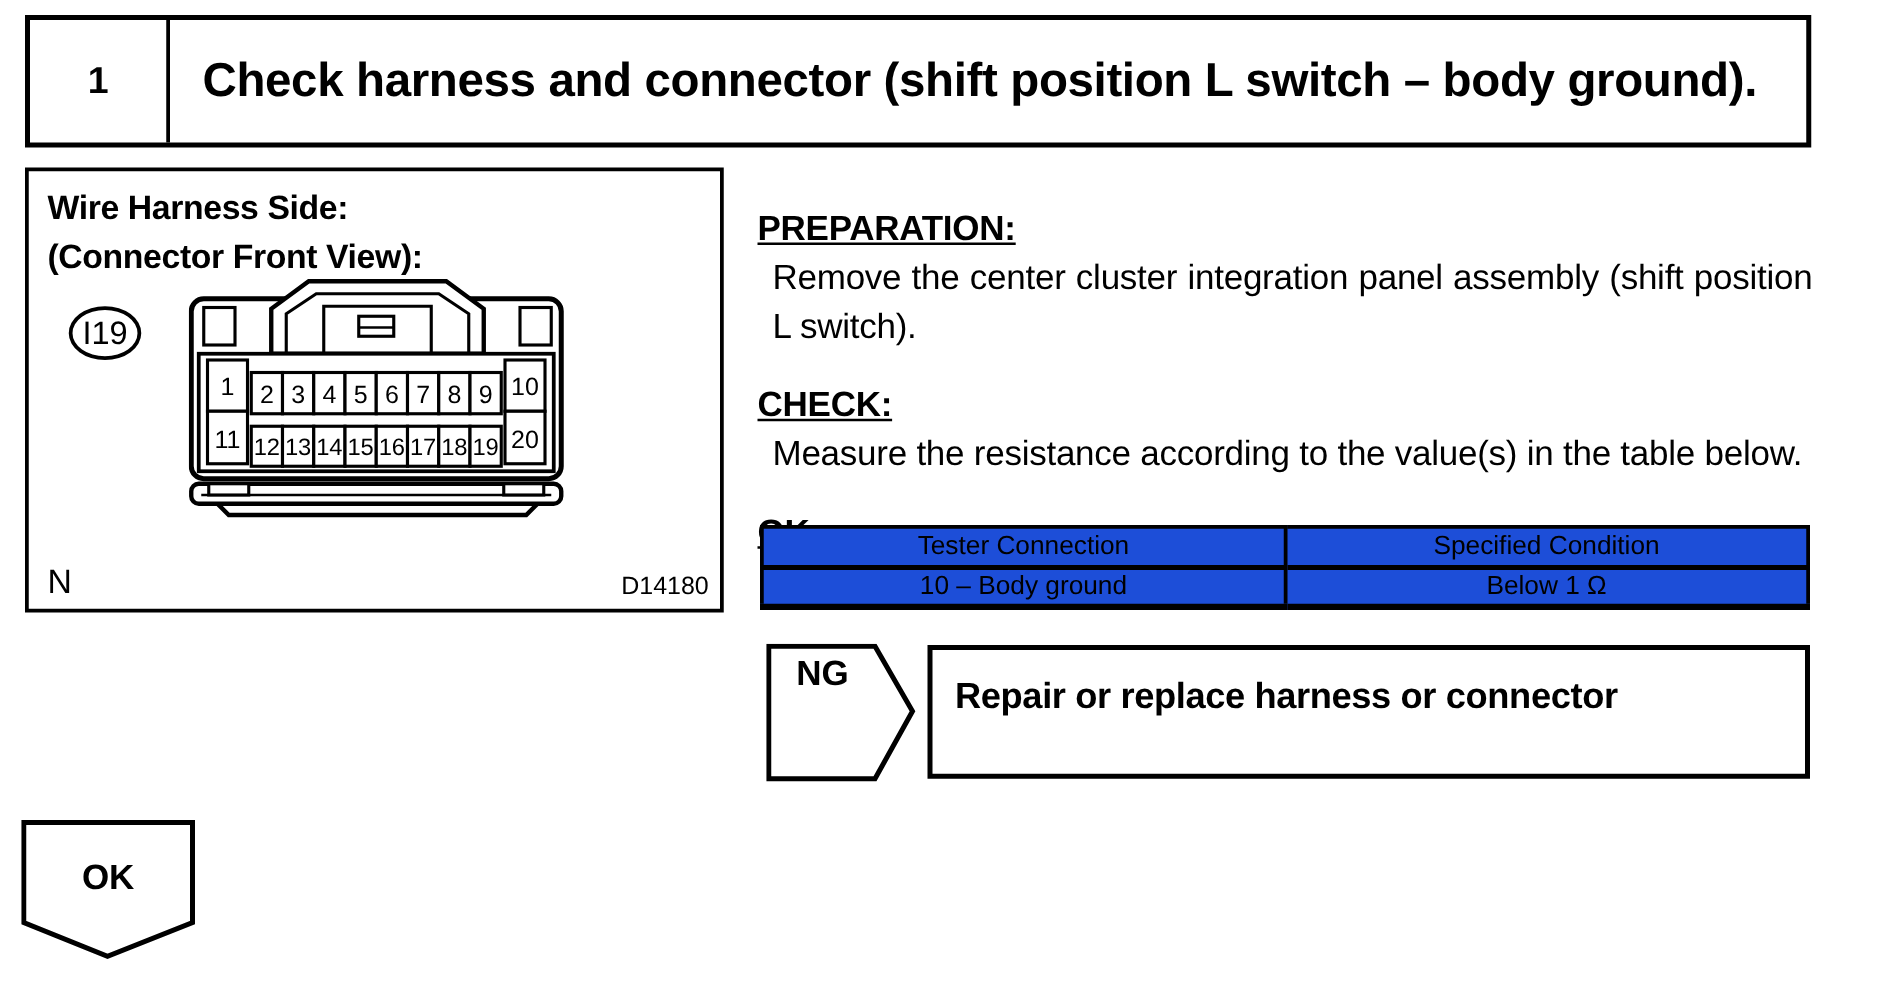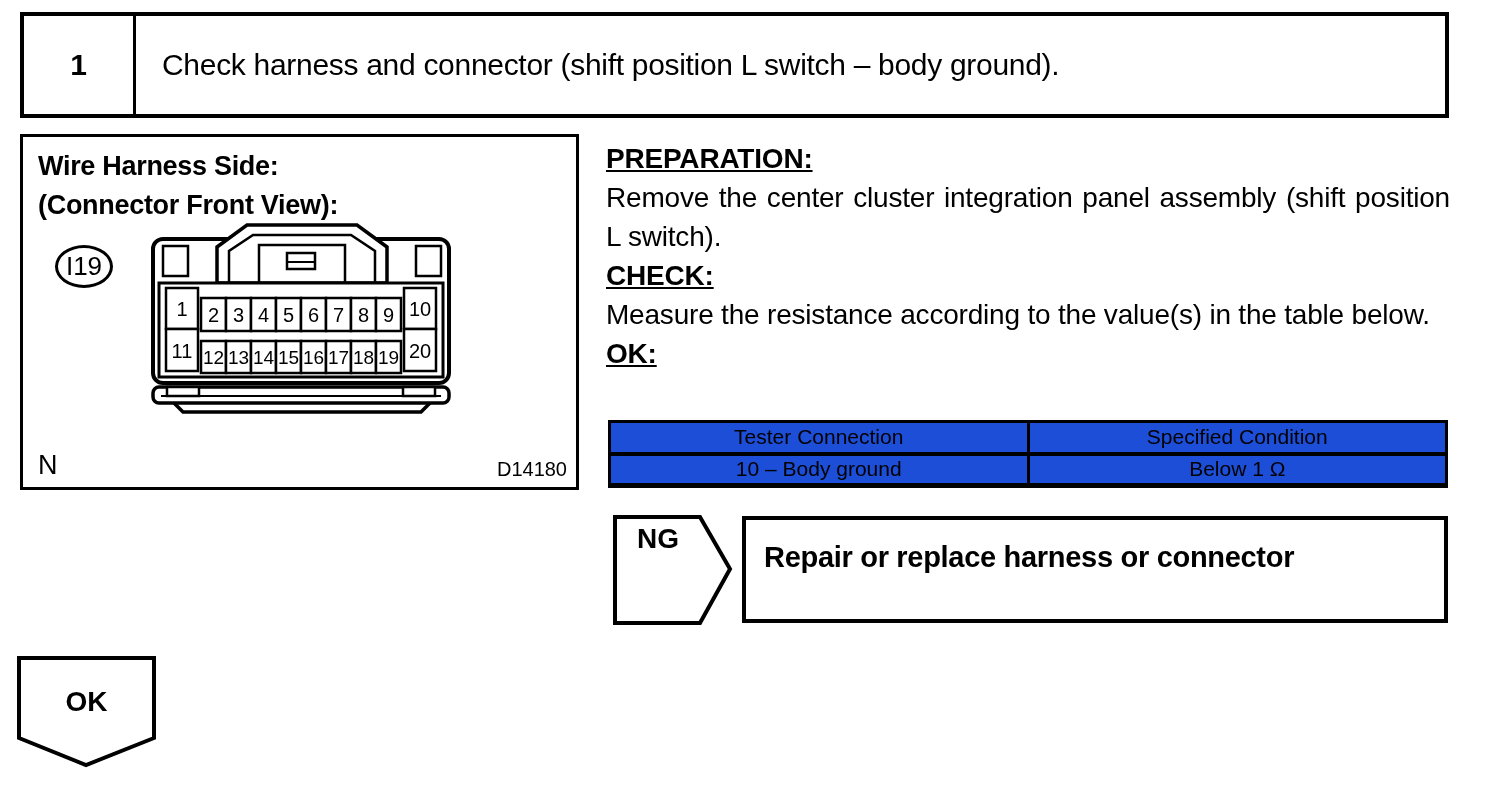--- a/index.html
+++ b/index.html
@@ -6,42 +6,42 @@
   html,body { width:1504px; height:794px; background:#ffffff; overflow:hidden; }
   body { position:relative; font-family:"Liberation Sans", sans-serif; color:#000; }
 
   
   .step-header { position:absolute; left:20px; top:12px; width:1429px; height:106px;
                  border:4px solid #000; display:flex; background:#fff; }
   .step-number { width:112px; border-right:3px solid #000; display:flex;
                  align-items:center; justify-content:center;
                  font-weight:bold; font-size:30px; }
   .step-title  { flex:1; display:flex; align-items:center; padding-left:26px;
-                 font-weight:normal; font-size:30px; letter-spacing:-0.3px; }
+                 font-weight:bold; font-size:38px; letter-spacing:-0.3px; }
 
   
   .diagram { position:absolute; left:20px; top:134px; width:559px; height:356px;
              border:3px solid #000; background:#fff;padding-left:30px; }
   .diagram-title { position:absolute; left:15px; top:10px; font-weight:bold;
                    font-size:27px; line-height:39px; letter-spacing:-0.3px; }
   .connector-badge { position:absolute; left:32px; top:108px; width:58px; height:43px;
                      border:3px solid #000; border-radius:50%; display:flex;
                      align-items:center; justify-content:center; font-size:26px; }
   .connector-svg { position:absolute; left:128px; top:84px; }
   .connector-svg text { font-family:"Liberation Sans", sans-serif; font-size:20px;
                         text-anchor:middle; fill:#000; }
   .connector-svg text.sm { font-size:19px; }
   .diagram-footnote { position:absolute; left:15px; bottom:6px; font-size:27px; }
   .figure-code { position:absolute; right:9px; bottom:6px; font-size:20px; }
 
   
   .instructions { position:absolute; left:606px; top:139px; width:844px;
                   font-size:28px; line-height:39px; letter-spacing:-0.2px; }
-  .ins-heading { font-weight:bold; text-decoration:underline; }
-  .ins-text { text-align:justify; }
+  .ins-heading { font-weight:bold; text-decoration:underline;margin-top:24px; }
+  .ins-text { text-align:justify;margin-left:12px; }
 
   
   .spec-table { position:absolute; left:608px; top:420px; width:840px;
                 border-collapse:collapse; font-size:21px; background:#1d4ed8; }
   .spec-table th, .spec-table td { border:3px solid #000; text-align:center;
                                    font-weight:normal; height:32px; padding:0; }
   .spec-table thead th { border-bottom:4px solid #000; }
   .spec-table { border:3px solid #000; }
   .spec-table tbody td { border-bottom:5px solid #000; }
 

